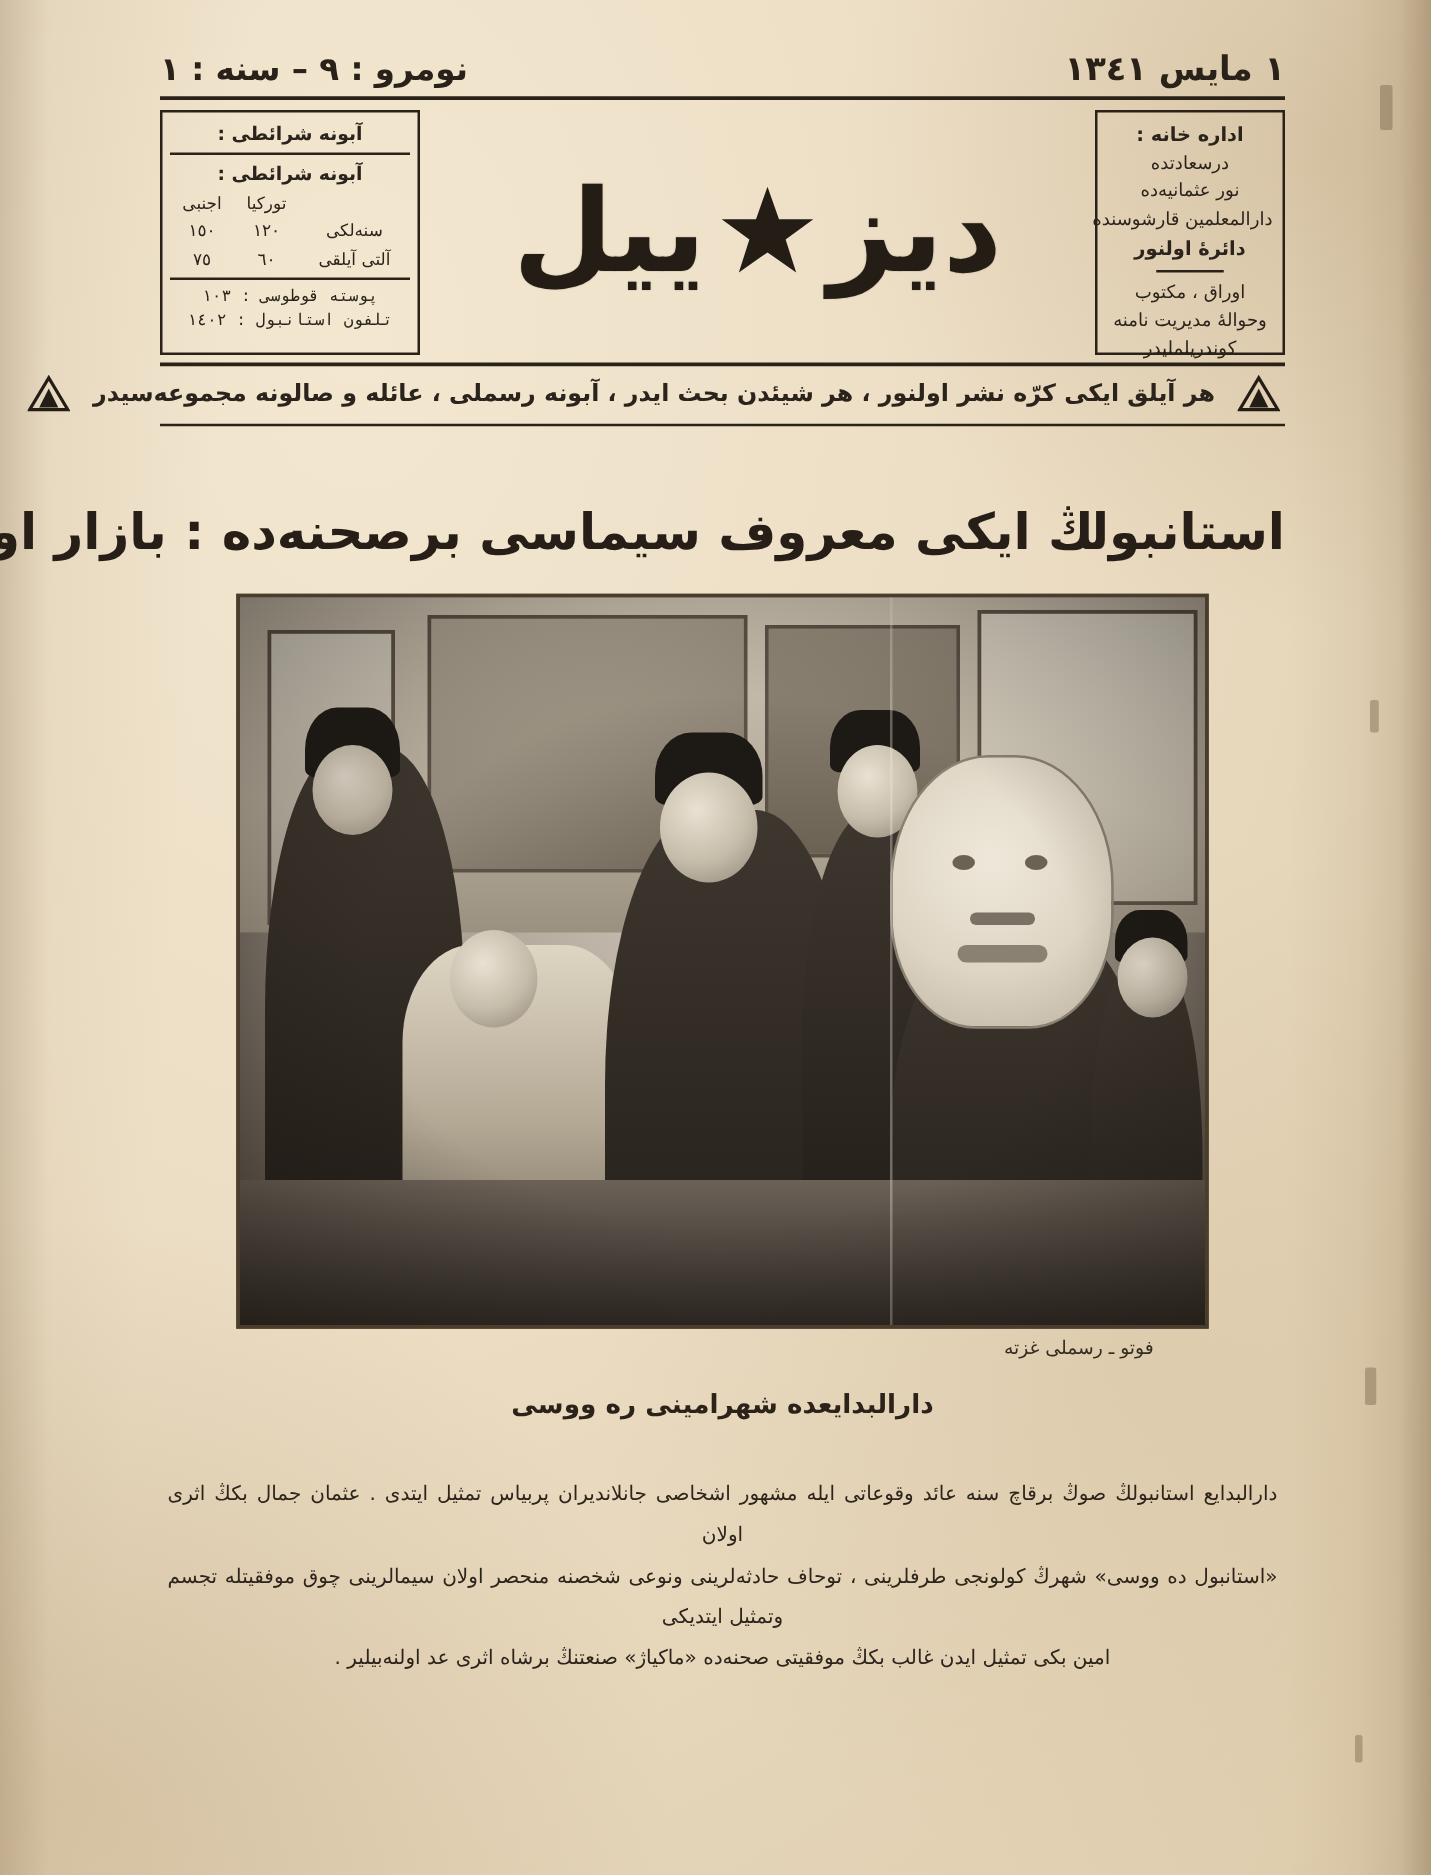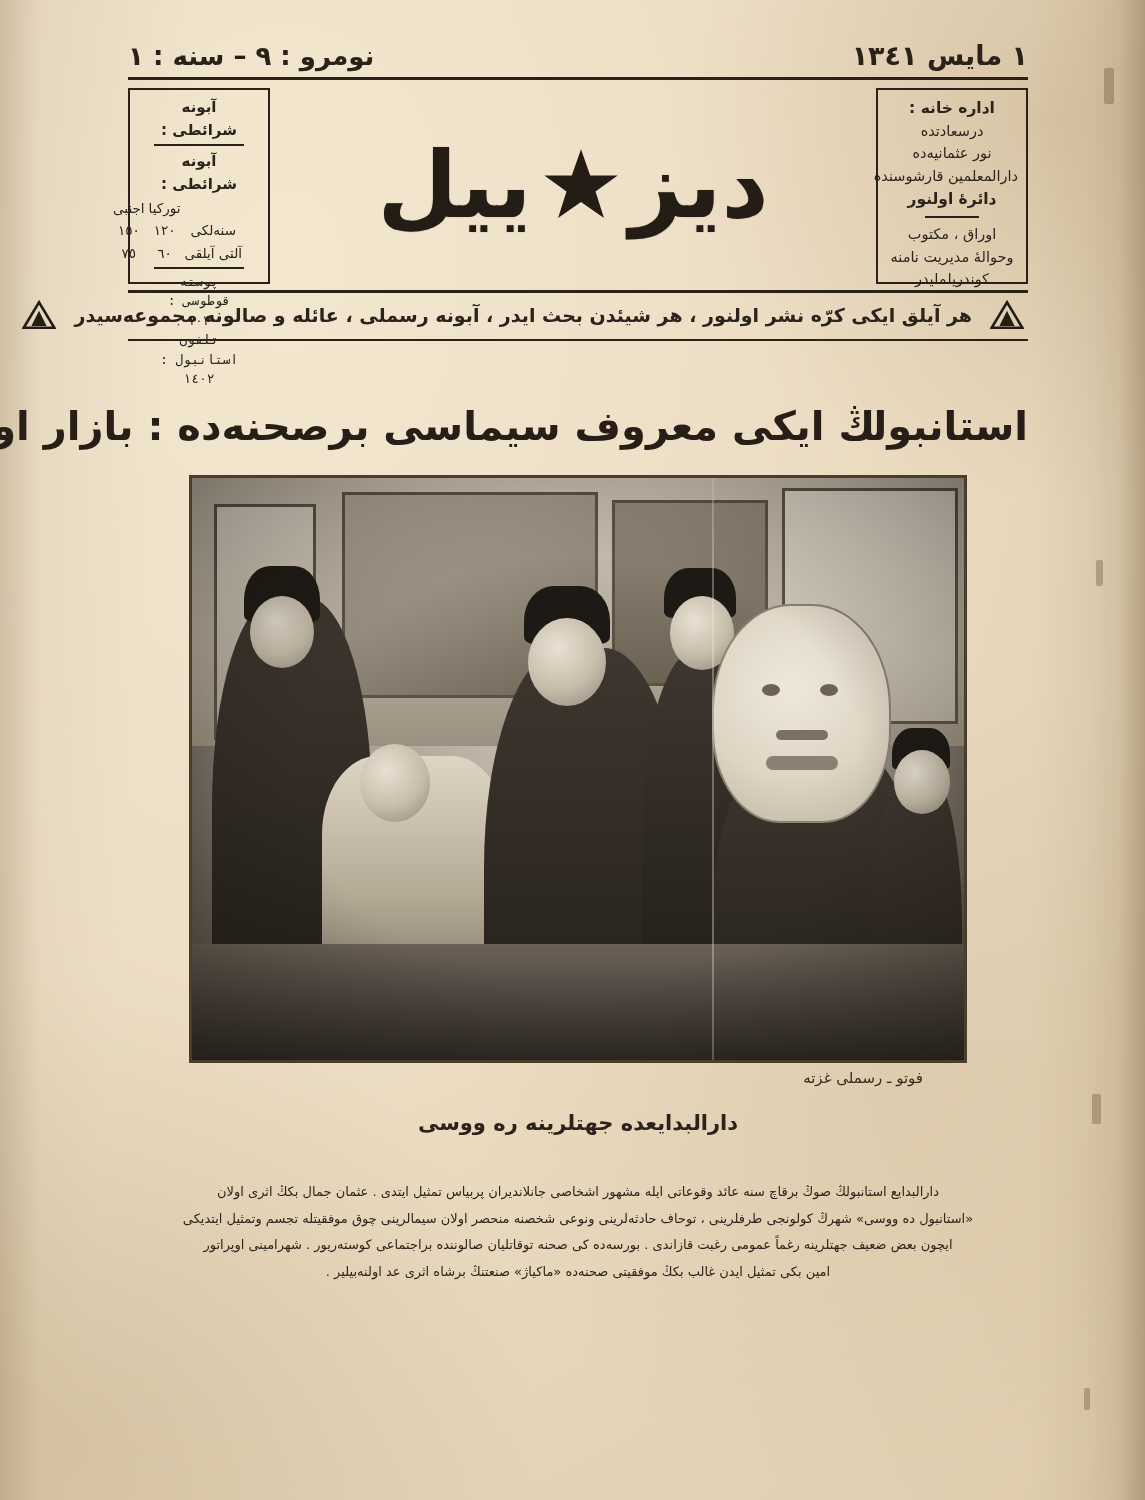--- a/index.html
+++ b/index.html
@@ -91,24 +91,24 @@
     line-height: 1.55;
   }
   .imprint-box .ttl { font-weight: bold; font-size: 15.5px; }
   .imprint-box .sep {
     width: 54px; height: 2px; background: #2a2219;
     margin: 5px auto 5px auto;
   }
   .imprint-box div { white-space: nowrap; }
 
   .subs-box {
-    width: 142px;
+    width: 208px;
     font-size: 14px;
     line-height: 1.5;
-    padding: 6px 24px;
+    padding: 6px 6px;
   }
   .subs-box .ttl { font-weight: bold; font-size: 15px; margin-bottom: 2px; }
   .subs-box .ttl2 { font-weight: bold; font-size: 15px; margin-bottom: 2px; }
   .subs-box table {
     width: 100%;
     border-collapse: collapse;
     direction: rtl;
     font-size: 13.5px;
   }
   .subs-box td { padding: 1px 2px; white-space: nowrap; }
@@ -243,21 +243,21 @@
     font-size: 21px;
     font-weight: bold;
     margin-top: 24px;
     color: #2b231a;
   }
 
   
   .body-text {
     direction: rtl;
     margin-top: 44px;
-    font-size: 13px;
+    font-size: 16px;
     line-height: 2.05;
     text-align: justify;
     text-align-last: center;
     padding: 0 6px;
     color: #2d251c;
   }
   .body-text p { margin: 0; }
 
   
   .notch {
@@ -401,23 +401,22 @@
         <div class="ph-fez" style="left:700px; top:250px; width:58px; height:42px;"></div>
         <div class="ph-head" style="left:702px; top:272px; width:56px; height:64px;"></div>
 
         <div class="ph-floor"></div>
         <div class="ph-seam" style="left:520px;"></div>
         <div class="ph-vign"></div>
       </div>
     </div>
 
     <div class="photo-credit">فوتو ـ رسملی غزته</div>
-    <div class="photo-caption">دارالبداﻳﻌﺪﻩ جهتلرینه رﻩ وﻭﺳﯽ</div>
+    <div class="photo-caption">دارالبداﻳﻌﺪﻩ شهرامینی رﻩ وﻭﺳﯽ</div>
 
     <div class="body-text">
       <p>دارالبداﻳﻊ استانبولڭ صوڭ برقاچ سنه عائد وقوعاتی ایله مشهور اشخاصی جانلاندیران پربیاس تمثیل ایتدی . عثمان جمال بکڭ اثری اولان</p>
       <p>«استانبول دﻩ ووسی» شهرڭ کولونجی طرفلرینی ، توحاف حادثه‌لرینی ونوعی شخصنه منحصر اولان سیمالرینی چوق موفقیتله تجسم وتمثیل ایتدیکی</p>
-      <p>ایچون بعض ضعیف جهتلرینه رغماً عمومی رغبت قازاندی . بورسه‌دﻩ کی صحنه توقاتلیان صالوننده براجتماعی کوسته‌ریور . شهرامینی اوپراتور</p>
       <p>امین بکی تمثیل ایدن غالب بکڭ موفقیتی صحنه‌ده «ماکیاژ» صنعتنڭ برشاه اثری عد اولنه‌بیلیر .</p>
     </div>
 
   </div>
 </div>
 
 </body></html>

